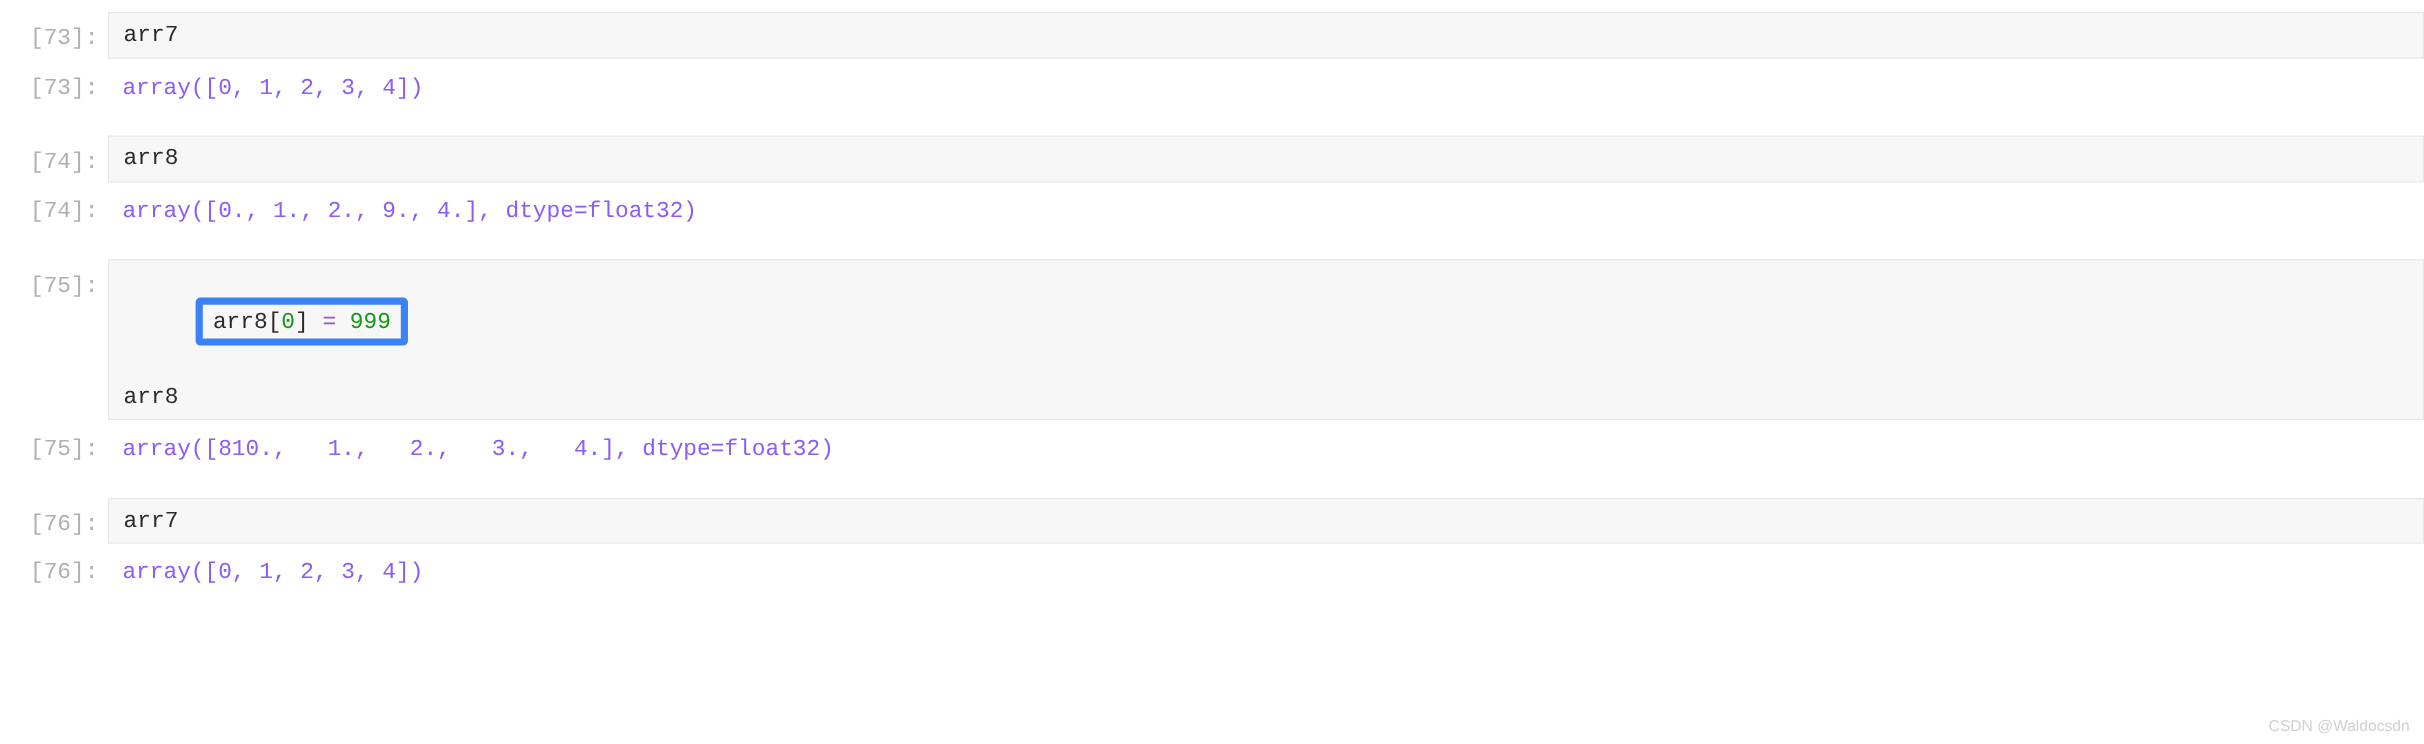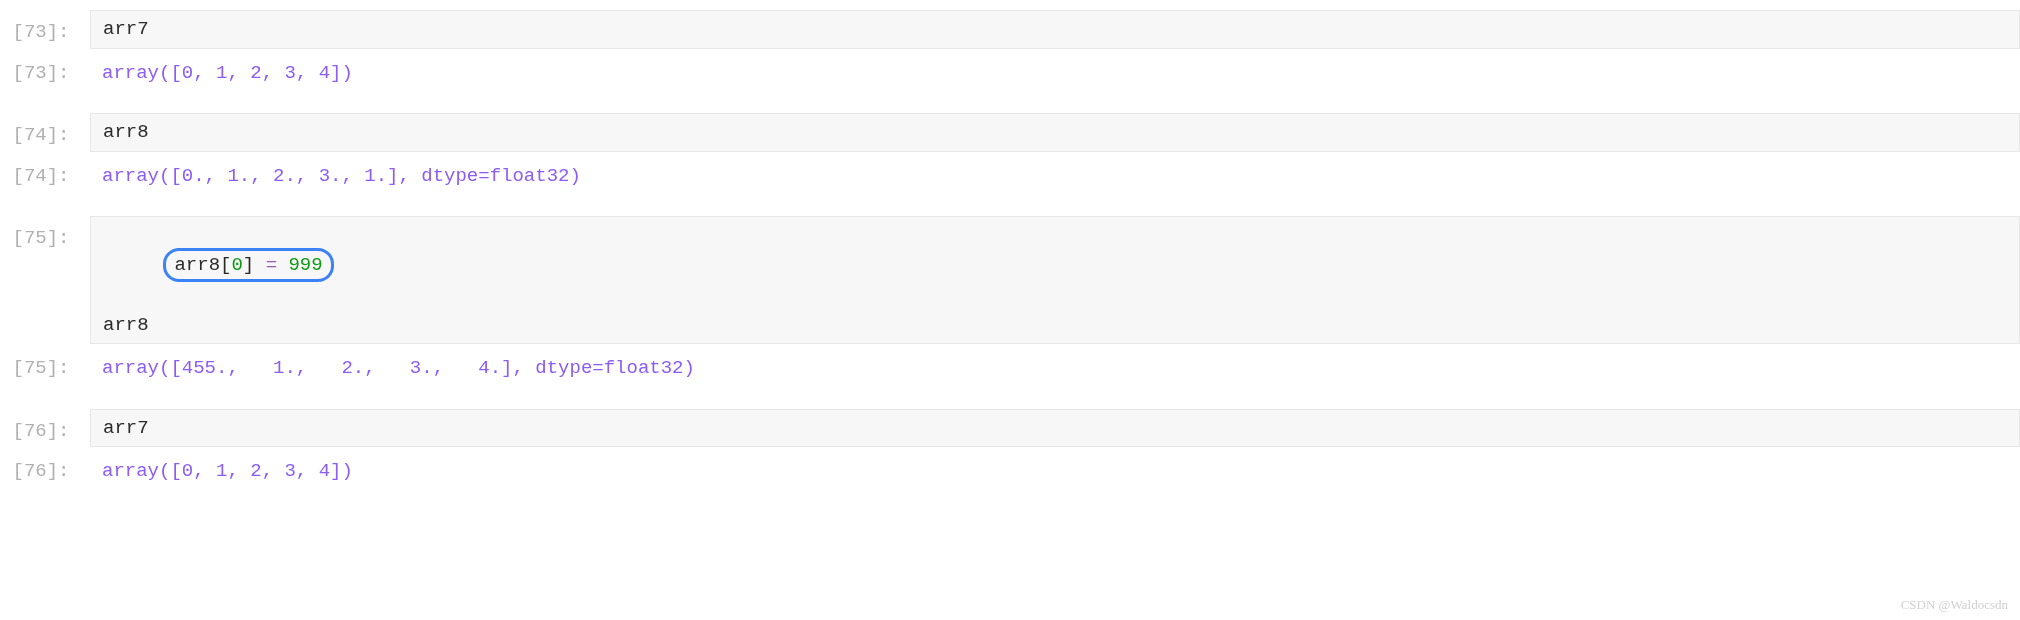--- a/index.html
+++ b/index.html
@@ -14,21 +14,21 @@
       background: #ffffff;
       padding: 10px 0;
     }
     .cell-row {
       display: flex;
       align-items: flex-start;
       margin-bottom: 6px;
     }
     .prompt {
       color: #b0b0b0;
-      text-align: center;
+      text-align: right;
       padding-right: 8px;
       flex-shrink: 0;
       width: 90px;
       font-family: inherit;
       padding-top: 8px;
     }
     .prompt-out {
       padding-top: 4px;
     }
     .cell-content {
@@ -45,34 +45,34 @@
     .output-cell {
       padding: 4px 12px;
       font-family: inherit;
       color: #8b5cf6;
     }
     .code-line {
       white-space: pre;
     }
     .highlight-box {
       display: inline-block;
-      border: 3px solid #3b82f6;
-      border-radius: 16px;
+      border: 6px solid #3b82f6;
+      border-radius: 4px;
       padding: 0px 8px;
       margin-left: -8px;
       margin-top: -2px;
     }
     .tok-num { color: #119916; }
     .tok-op { color: #9b59b6; }
     .tok-idx { color: #119916; }
     .watermark {
       position: fixed;
       bottom: 6px;
       right: 12px;
-      font-family: Liberation Serif, serif;
+      font-family: Liberation Sans, sans-serif;
       font-size: 13px;
       color: #d0d0d0;
     }
     .gap {
       height: 16px;
     }
   </style>
 </head>
 <body>
 
@@ -93,39 +93,39 @@
 
 <div class="cell-row">
   <div class="prompt">[74]:</div>
   <div class="cell-content input-cell">
     <div class="code-line">arr8</div>
   </div>
 </div>
 <div class="cell-row">
   <div class="prompt prompt-out">[74]:</div>
   <div class="cell-content output-cell">
-    <div class="code-line">array([0., 1., 2., 3., 1.], dtype=float32)</div>
+    <div class="code-line">array([0., 1., 2., 9., 4.], dtype=float32)</div>
   </div>
 </div>
 
 <div class="gap"></div>
 
 <div class="cell-row">
   <div class="prompt">[75]:</div>
   <div class="cell-content input-cell">
     <div class="code-line">
       <span class="highlight-box"><span>arr8</span><span>[</span><span class="tok-idx">0</span><span>]</span><span> </span><span class="tok-op">=</span><span> </span><span class="tok-num">999</span></span>
     </div>
     <div class="code-line">arr8</div>
   </div>
 </div>
 <div class="cell-row">
   <div class="prompt prompt-out">[75]:</div>
   <div class="cell-content output-cell">
-    <div class="code-line">array([455.,   1.,   2.,   3.,   4.], dtype=float32)</div>
+    <div class="code-line">array([810.,   1.,   2.,   3.,   4.], dtype=float32)</div>
   </div>
 </div>
 
 <div class="gap"></div>
 
 <div class="cell-row">
   <div class="prompt">[76]:</div>
   <div class="cell-content input-cell">
     <div class="code-line">arr7</div>
   </div>

